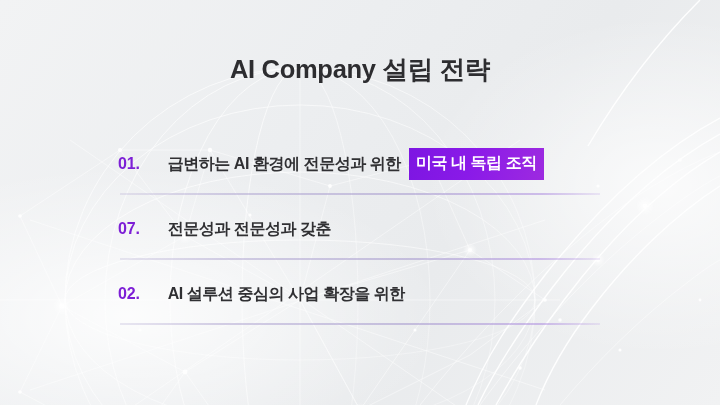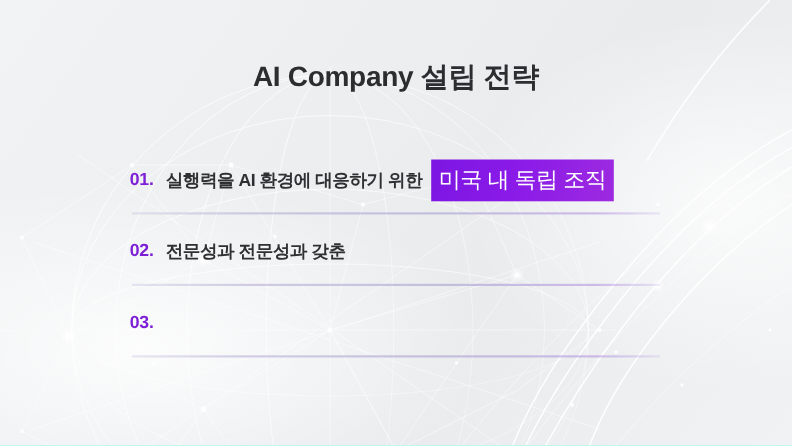--- a/index.html
+++ b/index.html
@@ -5,21 +5,21 @@
   html, body {
     margin: 0;
     padding: 0;
     background: #ffffff;
   }
   #slide {
     position: relative;
     width: 720px;
     height: 405px;
     overflow: hidden;
-    background: #5eead4;
+    background: #22c55e;
     font-family: "Liberation Sans", "DejaVu Sans", sans-serif;
     -webkit-font-smoothing: antialiased;
   }
 
   
   #bg-art {
     position: absolute;
     inset: 0;
     width: 100%;
     height: 100%;
@@ -64,33 +64,33 @@
     display: flex;
     align-items: center;
     height: 36px;
     white-space: nowrap;
   }
   .row-num {
     font-size: 16px;
     font-weight: bold;
     color: #7d1fd6;
     letter-spacing: -0.2px;
-    margin-right: 11px;
+    margin-right: 28px;
     flex: none;
   }
   .row-text {
     font-size: 16px;
     font-weight: bold;
     color: #303033;
     letter-spacing: -0.45px;
     flex: none;
   }
   .row-hl {
-    font-size: 20px;
-    font-weight: normal;
+    font-size: 16px;
+    font-weight: bold;
     color: #ffffff;
     letter-spacing: -0.45px;
     margin-left: 8px;
     padding: 5px 7px 6px 7px;
     background: linear-gradient(100deg, #7d16e2 0%, #8a1ae8 45%, #9d2ae0 100%);
     flex: none;
   }
   .row-rule {
     position: absolute;
     left: 2px;
@@ -211,35 +211,36 @@
     </g>
   </svg>
 
   <div id="title">AI Company 설립 전략</div>
 
   <div id="list">
 
     <div class="row">
       <div class="row-line">
         <span class="row-num">01.</span>
-        <span class="row-text">실행력을 AI 환경에 대응하기 위한</span>
+        <span class="row-text">급변하는 AI 환경에 전문성과 위한</span>
         <span class="row-hl">미국 내 독립 조직</span>
       </div>
       <div class="row-rule"></div>
     </div>
 
     <div class="row">
       <div class="row-line">
-        <span class="row-num">02.</span>
+        <span class="row-num">07.</span>
         <span class="row-text">전문성과 전문성과 갖춘</span>
       </div>
       <div class="row-rule"></div>
     </div>
 
     <div class="row">
       <div class="row-line">
-        <span class="row-num">03.</span>
+        <span class="row-num">02.</span>
+        <span class="row-text">AI 설루션 중심의 사업 확장을 위한</span>
       </div>
       <div class="row-rule"></div>
     </div>
 
   </div>
 </div>
 
 </body></html>

